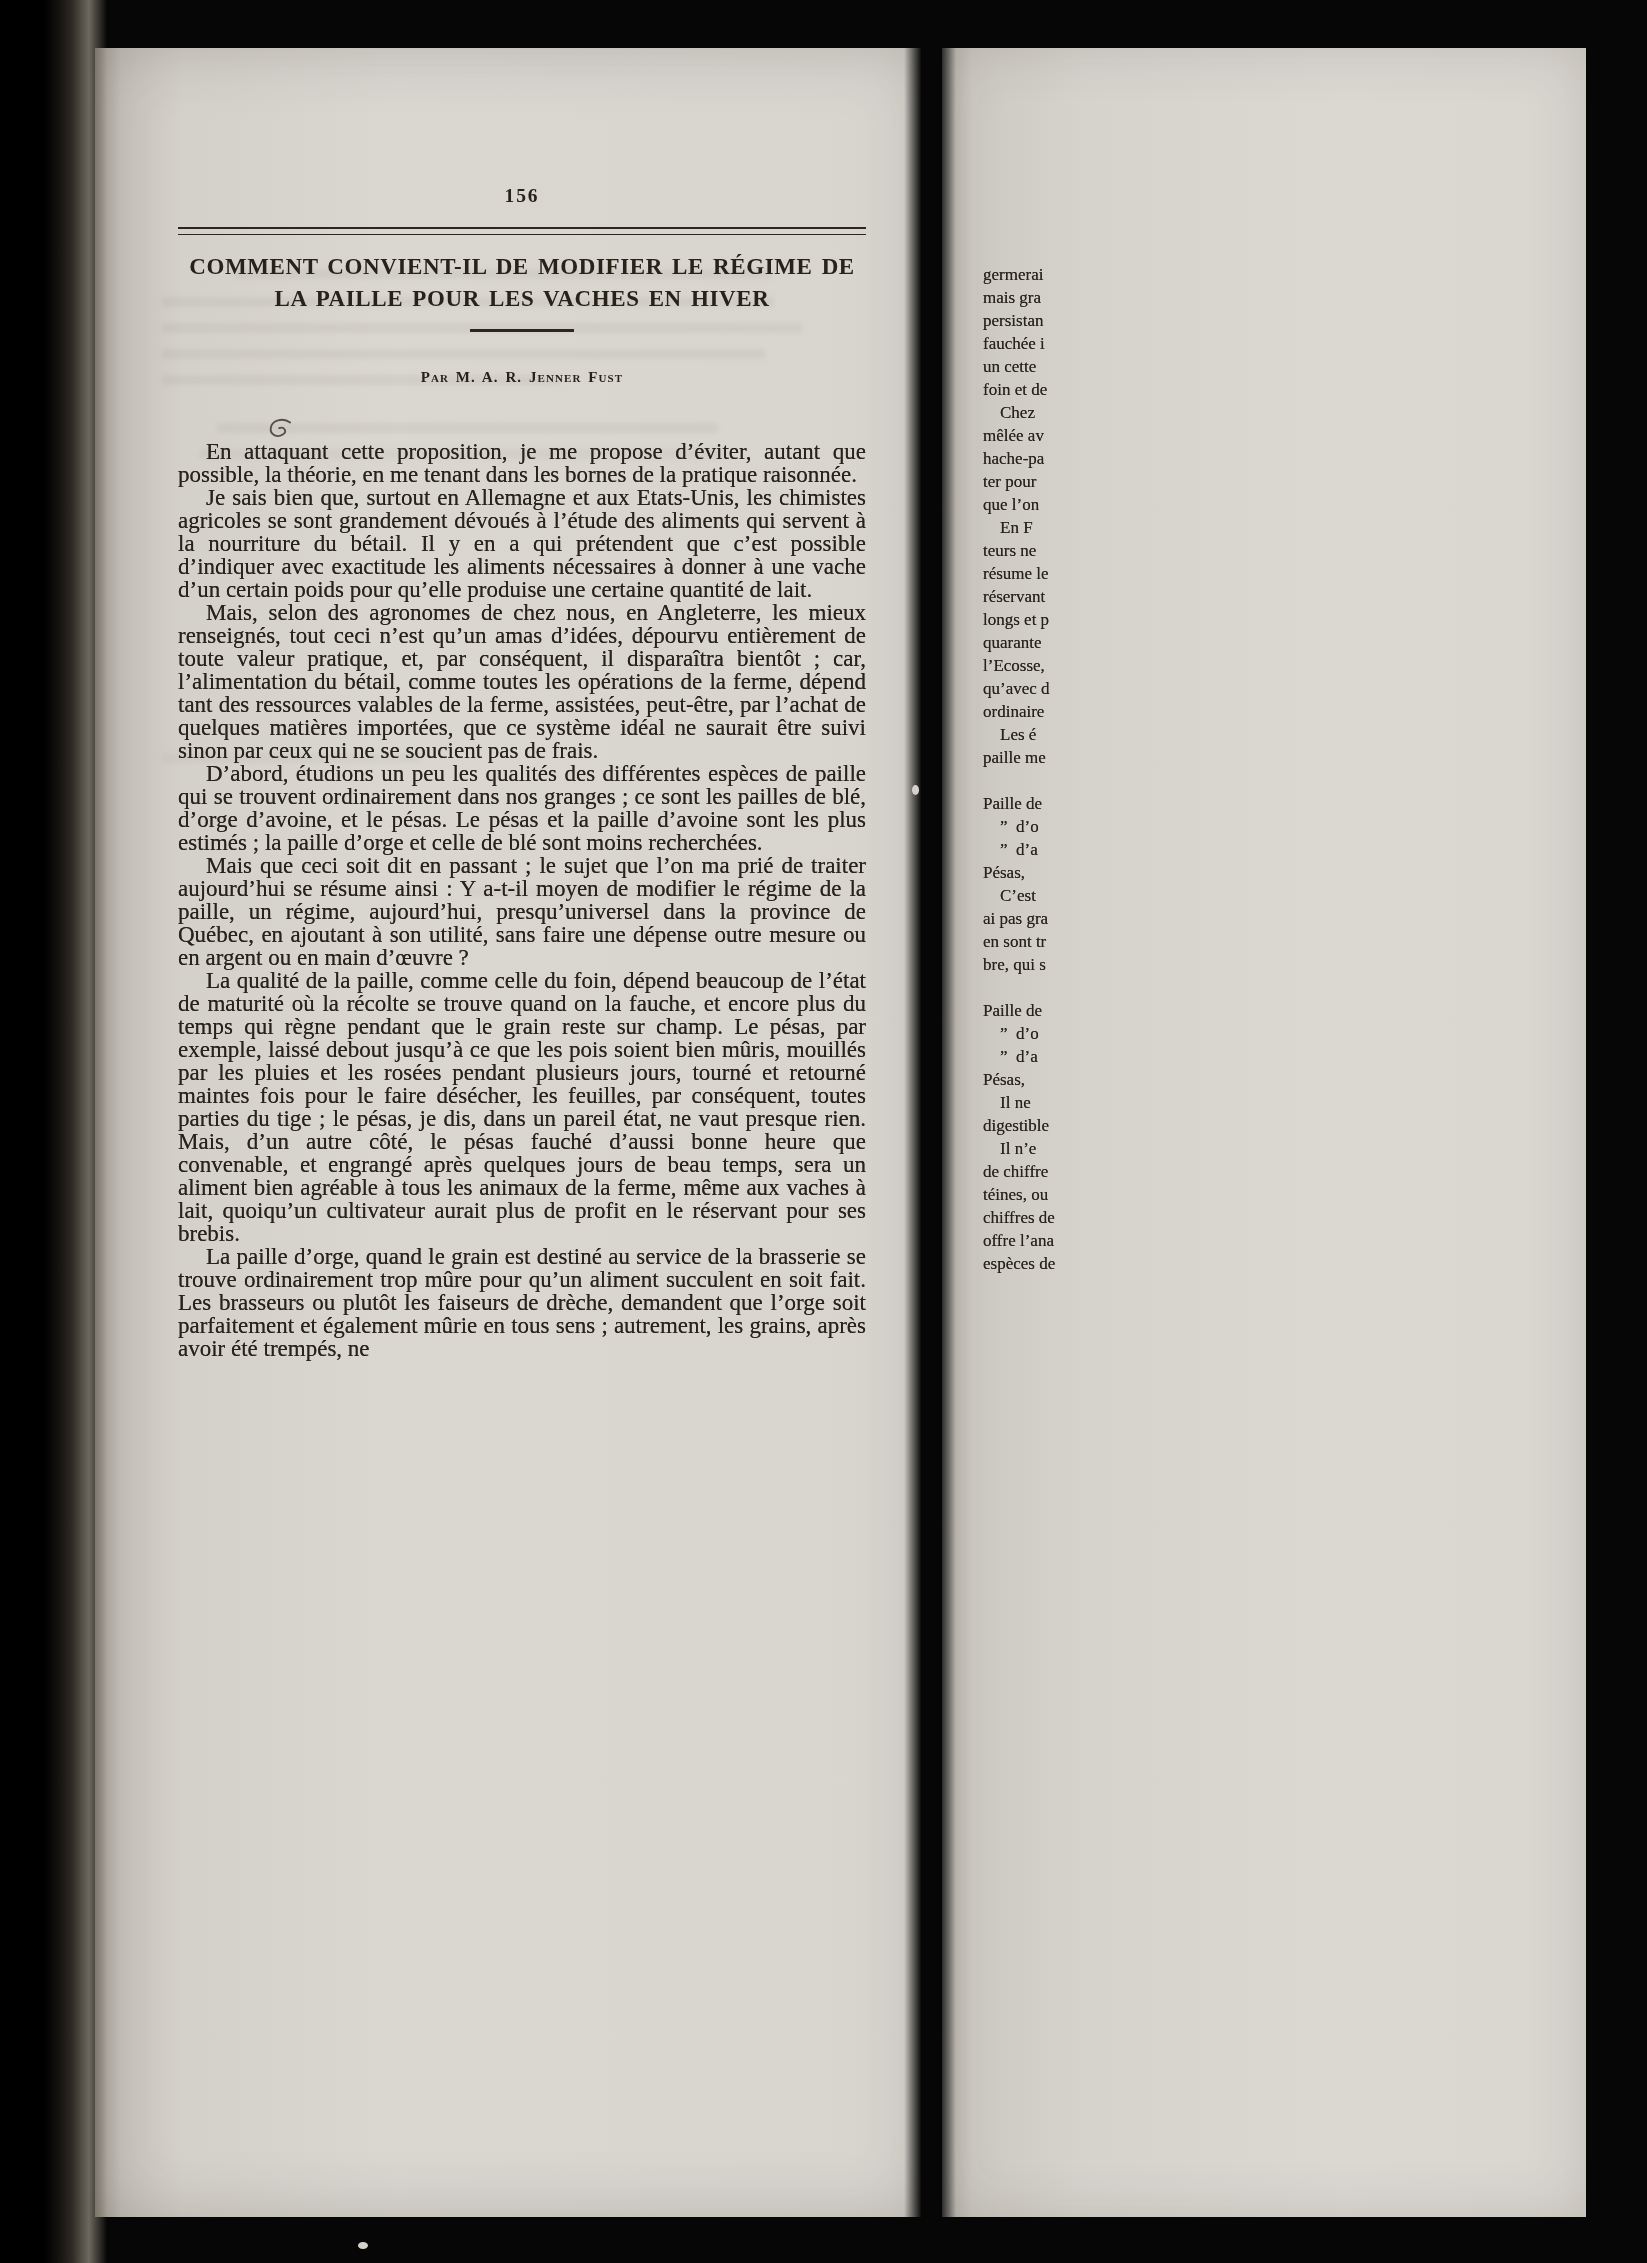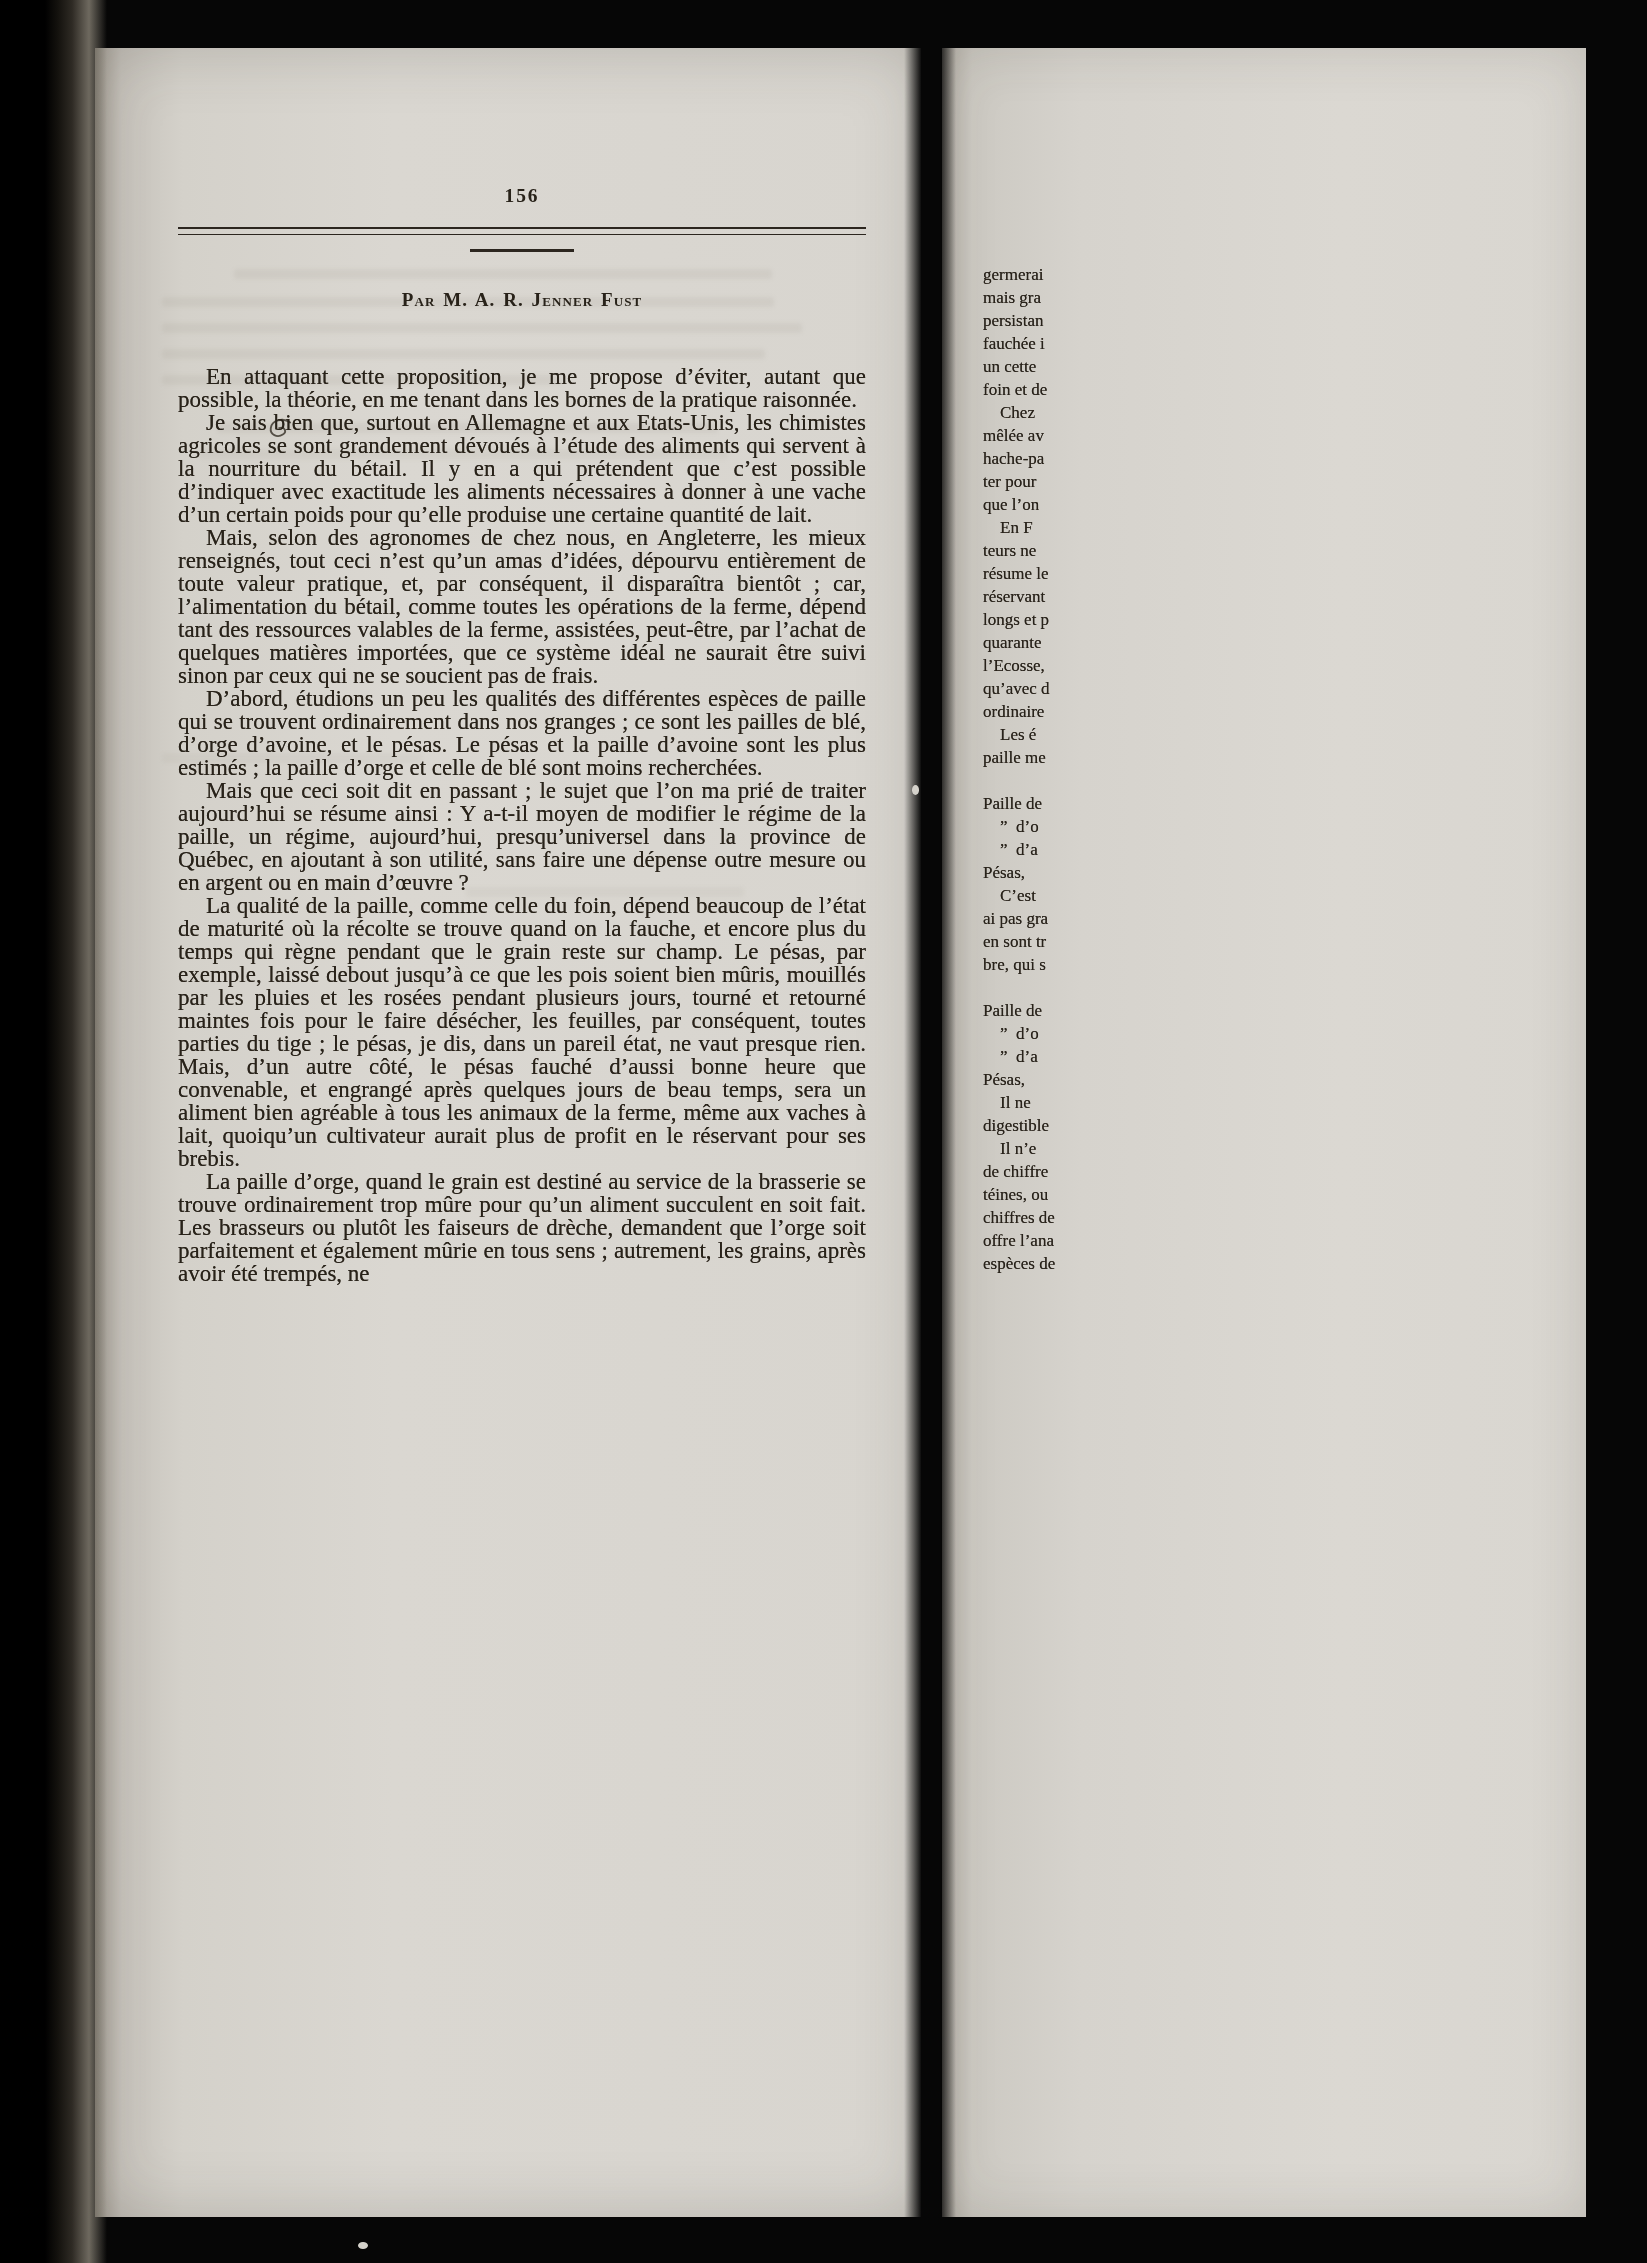--- a/index.html
+++ b/index.html
@@ -54,21 +54,21 @@
     margin-top:16.7px; text-align:center;
     font-size:23px; line-height:32px; font-weight:bold;
     letter-spacing:0.6px; word-spacing:2.8px;
   }
   .title-rule {
     width:104px; height:2.8px; background:#2c261f; margin:14px auto 0;
   }
   .byline {
     margin-top:37px; text-align:center;
     font-variant:small-caps; font-weight:bold;
-    font-size:19px; letter-spacing:1.1px; word-spacing:1.9px;
+    font-size:15px; letter-spacing:1.1px; word-spacing:1.9px;
   }
   .body-text {
     margin-top:54px; font-size:23px; line-height:23px;
     text-align:justify; text-shadow:0 0 0.3px rgba(40,34,25,.75);
   }
   .para { text-indent:28px; }
   
   .right-col {
     position:absolute; left:41px; top:215px; width:104px;
     color:#28221a; font-size:17px; line-height:23px;
@@ -111,20 +111,24 @@
     <svg class="ink-mark" width="32" height="24" viewBox="0 0 34 26">
       <path d="M28 6 C20 0, 8 4, 7 12 C6 19, 14 23, 20 19 C25 16, 22 10, 16 12" fill="none" stroke="#3e382f" stroke-width="2" stroke-linecap="round" opacity="0.85"></path>
     </svg>
 
     <div class="column">
 
       <div class="page-number">156</div>
 
       <div class="double-rule"></div>
 
+      <h1 class="title">
+        <span>COMMENT CONVIENT-IL DE MODIFIER LE RÉGIME DE</span><br>
+        <span>LA PAILLE POUR LES VACHES EN HIVER</span>
+      </h1>
 
       <div class="title-rule"></div>
 
       <div class="byline">Par M. A. R. Jenner Fust</div>
 
       <div class="body-text">
 
           <p class="para">En attaquant cette proposition, je me propose d’éviter, autant que possible, la théorie, en me tenant dans les bornes de la pratique raisonnée.</p>
 
           <p class="para">Je sais bien que, surtout en Allemagne et aux Etats-Unis, les chimistes agricoles se sont grandement dévoués à l’étude des aliments qui servent à la nourriture du bétail. Il y en a qui prétendent que c’est possible d’indiquer avec exactitude les aliments nécessaires à donner à une vache d’un certain poids pour qu’elle produise une certaine quantité de lait.</p>

